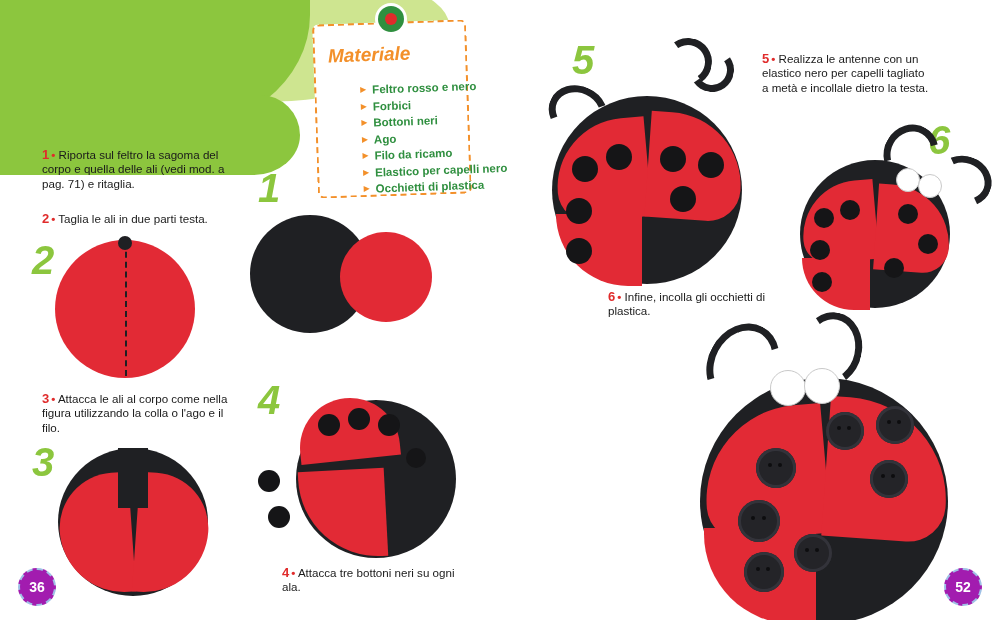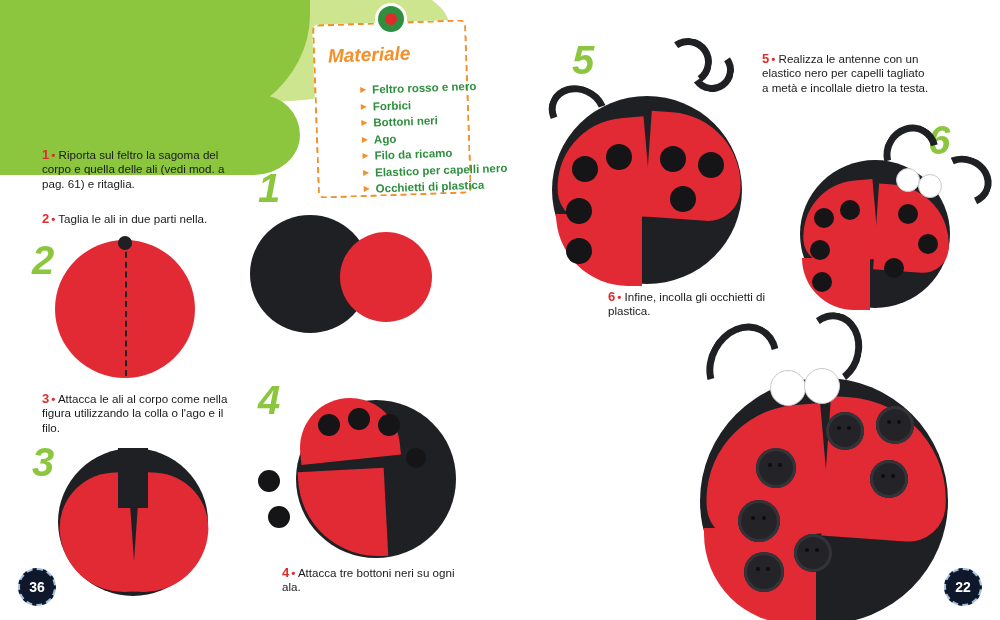--- a/index.html
+++ b/index.html
@@ -148,21 +148,21 @@
   .fantasia{
     position:absolute;left:505px;top:382px;width:265px;
     text-align:center;
     color:#1f5fa8;
     font-size:21.5px;line-height:26px;
   }
 
   
   .pagenum{
     position:absolute;bottom:14px;width:34px;height:34px;border-radius:50%;
-    background:#0f172a;color:#fff;font-size:14px;font-weight:bold;
+    background:#a21caf;color:#fff;font-size:14px;font-weight:bold;
     display:flex;align-items:center;justify-content:center;
     border:2px dashed #9fc0e6;
   }
   .pagenum.left{left:18px;}
   .pagenum.right{right:18px;}
 </style>
 </head>
 <body>
 
 <div class="page">
@@ -180,26 +180,26 @@
     <li>Forbici</li>
     <li>Bottoni neri</li>
     <li>Ago</li>
     <li>Filo da ricamo</li>
     <li>Elastico per capelli nero</li>
     <li>Occhietti di plastica</li>
   </ul>
 
   <div class="step" style="left:42px;top:148px;width:192px;">
     <p><span class="num">1</span><span class="dot">•</span>
-      <span>Riporta sul feltro la sagoma del corpo e quella delle ali (vedi mod. a pag. 61) e ritaglia.</span></p>
+      <span>Riporta sul feltro la sagoma del corpo e quella delle ali (vedi mod. a pag. 71) e ritaglia.</span></p>
   </div>
 
   <div class="step" style="left:42px;top:212px;width:200px;">
     <p><span class="num">2</span><span class="dot">•</span>
-      <span>Taglia le ali in due parti nella.</span></p>
+      <span>Taglia le ali in due parti testa.</span></p>
   </div>
 
   <div class="step" style="left:42px;top:392px;width:196px;">
     <p><span class="num">3</span><span class="dot">•</span>
       <span>Attacca le ali al corpo come nella figura utilizzando la colla o l'ago e il filo.</span></p>
   </div>
 
   <div class="step" style="left:282px;top:566px;width:190px;">
     <p><span class="num">4</span><span class="dot">•</span>
       <span>Attacca tre bottoni neri su ogni ala.</span></p>
@@ -285,15 +285,15 @@
   <div class="button-real" style="left:744px;top:552px;width:40px;height:40px;"></div>
   <div class="button-real" style="left:826px;top:412px;width:38px;height:38px;"></div>
   <div class="button-real" style="left:876px;top:406px;width:38px;height:38px;"></div>
   <div class="button-real" style="left:870px;top:460px;width:38px;height:38px;"></div>
   <div class="button-real" style="left:794px;top:534px;width:38px;height:38px;"></div>
   <div class="eye" style="left:770px;top:370px;width:34px;height:34px;"></div>
   <div class="eye" style="left:804px;top:368px;width:34px;height:34px;"></div>
 
 
   <div class="pagenum left">36</div>
-  <div class="pagenum right">22</div>
+  <div class="pagenum right">52</div>
 
 </div>
 
 </body></html>

